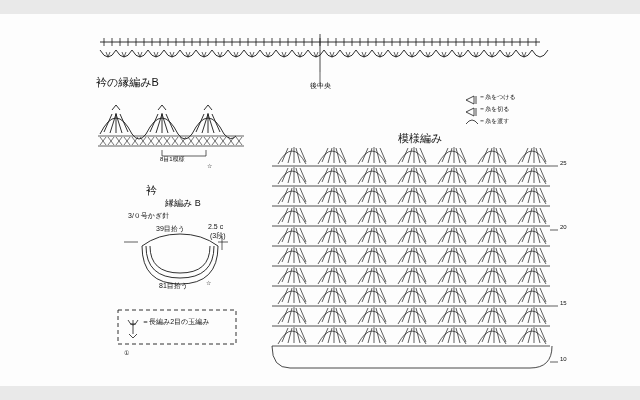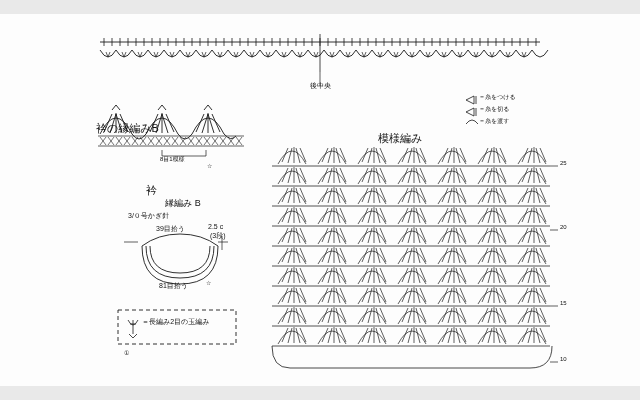--- a/index.html
+++ b/index.html
@@ -154,36 +154,36 @@
         <path class="ln" d="M466,110 q6,-8 12,0"></path>
       </g>
 
       <g stroke-width="0.7">
         <path class="ln" d="M320,58 v14"></path>
       </g>
     </svg>
 
     <div class="lbl sm" style="left:310px;top:68px;">後中央</div>
 
-    <div class="lbl big" style="left:96px;top:62px;margin-top:46px;">衿の縁編みB</div>
+    <div class="lbl big" style="left:96px;top:62px;">衿の縁編みB</div>
 
     <div class="lbl xs" style="left:160px;top:142px;">8目1模様</div>
     <div class="lbl xs" style="left:207px;top:149px;">☆</div>
 
     <div class="lbl big" style="left:146px;top:170px;">衿</div>
     <div class="lbl mid" style="left:132px;top:185px;">縁編み B</div>
     <div class="lbl sm" style="left:128px;top:198px;">3/０号かぎ針</div>
 
     <div class="lbl sm" style="left:156px;top:211px;">39目拾う</div>
     <div class="lbl sm" style="left:208px;top:209px;">2.5 c</div>
     <div class="lbl sm" style="left:210px;top:218px;">(3段)</div>
     <div class="lbl sm" style="left:159px;top:268px;">81目拾う</div>
     <div class="lbl xs" style="left:206px;top:266px;">☆</div>
 
-    <div class="lbl big" style="left:378px;top:118px;">模様編み</div>
+    <div class="lbl big" style="left:398px;top:118px;">模様編み</div>
 
     <div class="lbl xs" style="left:479px;top:80px;">＝糸をつける</div>
     <div class="lbl xs" style="left:479px;top:92px;">＝糸を切る</div>
     <div class="lbl xs" style="left:479px;top:104px;">＝糸を渡す</div>
 
     <div class="lbl sm" style="left:142px;top:304px;">＝長編み2目の玉編み</div>
     <div class="lbl xs" style="left:124px;top:336px;">①</div>
 
     <div class="lbl xs" style="left:560px;top:146px;">25</div>
     <div class="lbl xs" style="left:560px;top:210px;">20</div>

